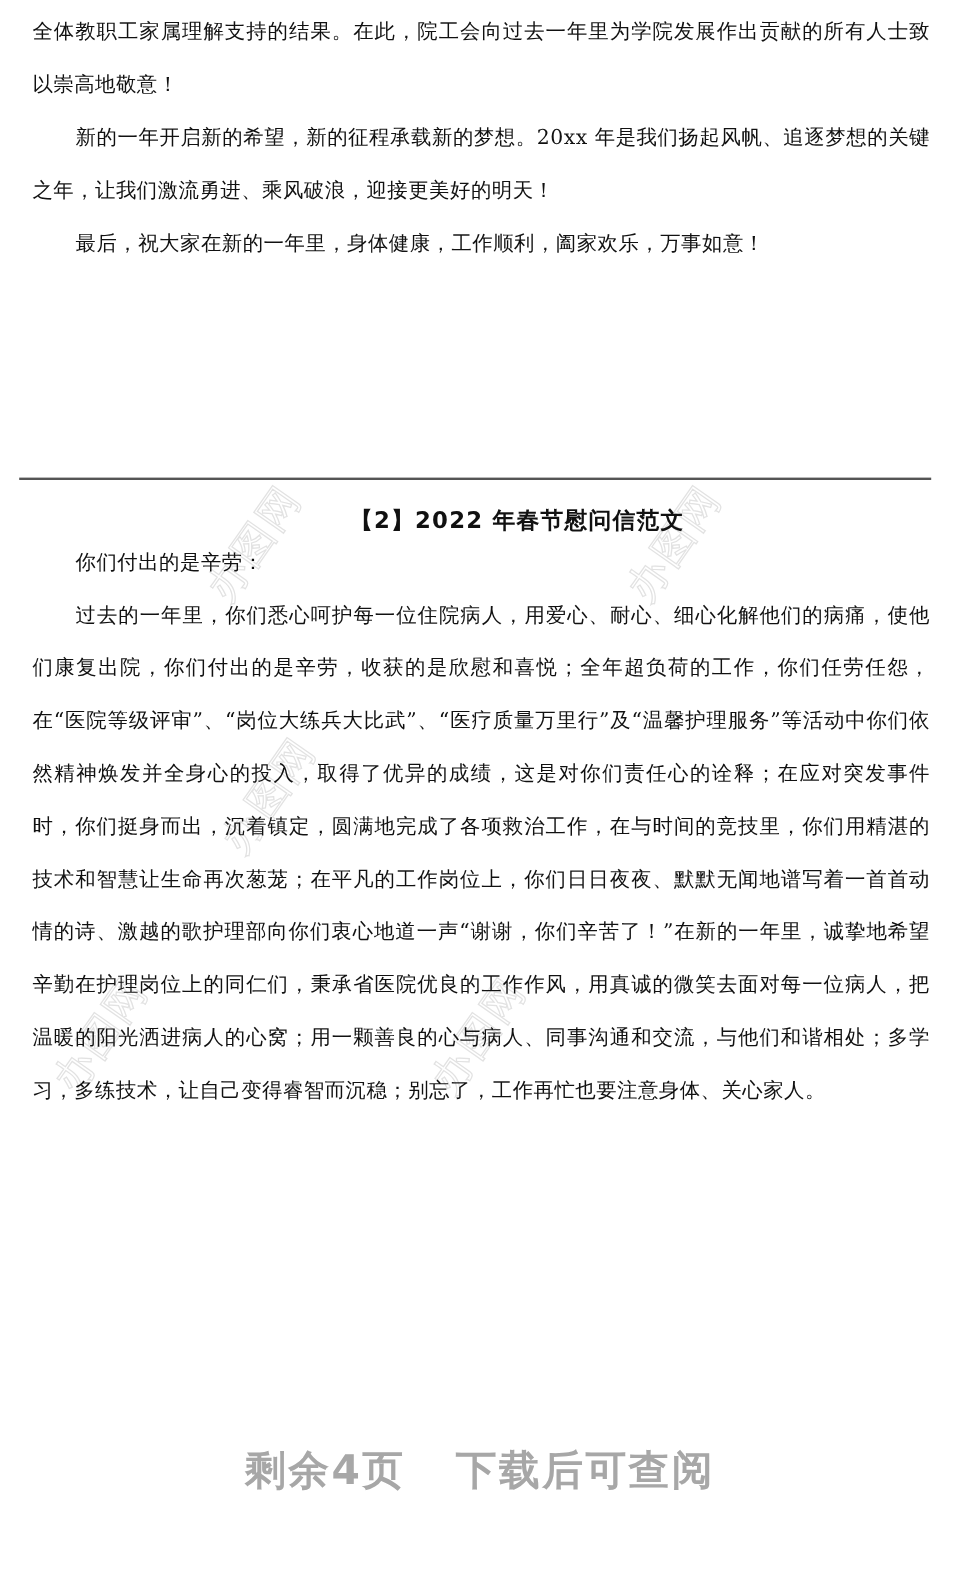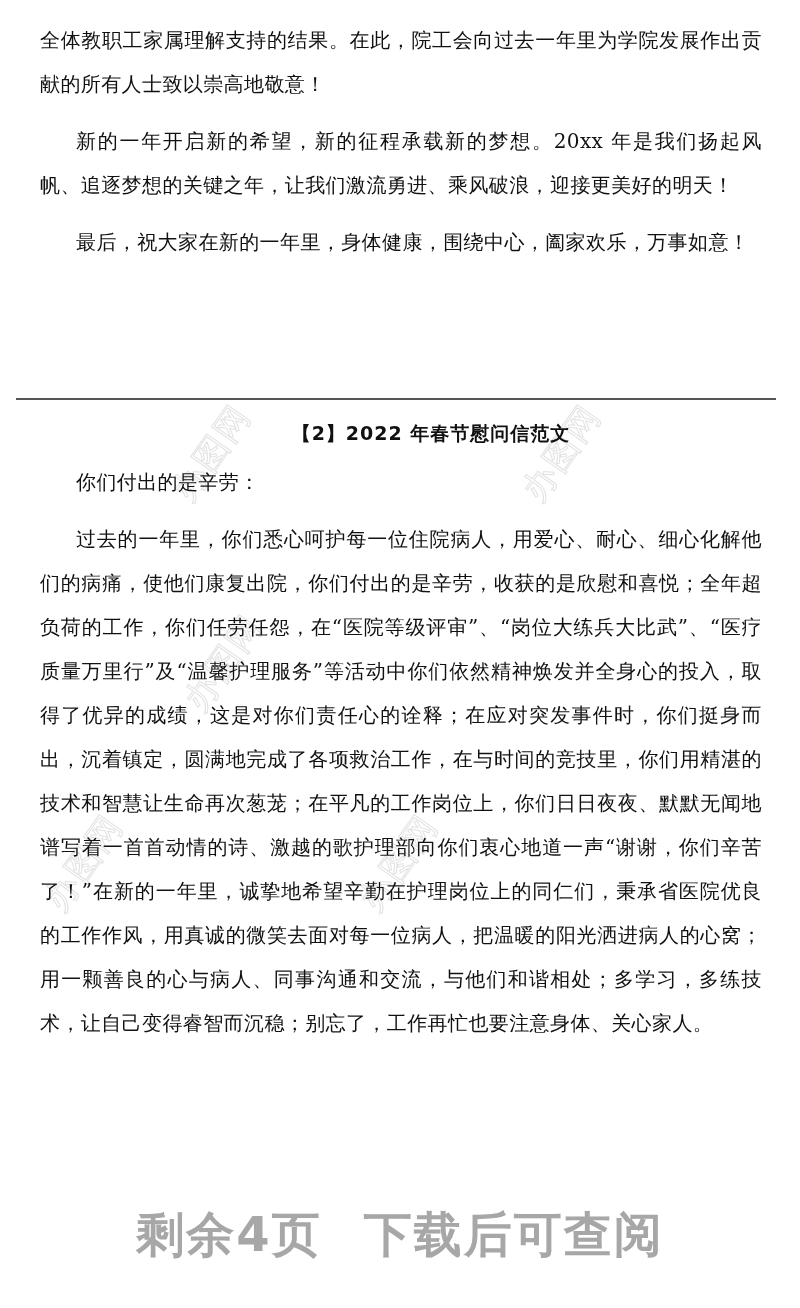--- a/index.html
+++ b/index.html
@@ -4,43 +4,43 @@
 <style>
   html, body { margin: 0; padding: 0; background: #ffffff; }
   body {
     width: 800px; height: 1308px; position: relative; overflow: hidden;
     font-family: "DejaVu Serif", "Liberation Serif", serif;
     color: #111;
   }
   .page { position: absolute; left: 0; top: 0; width: 800px; height: 1308px; }
   .section { position: absolute; left: 27px; width: 748px; }
   .para {
-    font-size: 20px;
+    font-size: 17px;
     line-height: 44px;
-    margin: 13px;
+    margin: 0;
     text-align: justify;
     text-indent: 36px;
     letter-spacing: 0.4px;
   }
   .para.noindent { text-indent: 0; }
   #sec1 { top: 5px; }
   .divider {
     position: absolute; left: 16px; width: 760px; top: 398px;
     height: 0; border-top: 2px solid #555;
   }
   .doc-title {
     position: absolute; left: 0; width: 800px; top: 421px;
     text-align: center; font-size: 19px; font-weight: bold; letter-spacing: 1px;
     font-family: "DejaVu Sans", "Liberation Sans", sans-serif;
     padding-left: 31px;
   }
   #sec2 { top: 447px; }
   .cta {
     position: absolute; left: 0; width: 800px; top: 1203px;
-    text-align: center; font-size: 48px; font-weight: bold;
+    text-align: center; font-size: 34px; font-weight: bold;
     color: #a7a7a7; letter-spacing: 2px;
     font-family: "DejaVu Sans", "Liberation Sans", sans-serif;
   }
   .cta span { display: inline-block; }
   .cta .gap { width: 42px; }
   .watermark {
     position: absolute; font-size: 34px; color: transparent;
     -webkit-text-stroke: 1px #e2e2e2; transform: rotate(-55deg);
     font-family: "DejaVu Sans", "Liberation Sans", sans-serif;
     pointer-events: none; white-space: nowrap; letter-spacing: 2px;
@@ -53,21 +53,21 @@
 
   <div class="watermark" style="left:158px; top:430px;">办图网</div>
   <div class="watermark" style="left:508px; top:430px;">办图网</div>
   <div class="watermark" style="left:170px; top:640px;">办图网</div>
   <div class="watermark" style="left:30px; top:840px;">办图网</div>
   <div class="watermark" style="left:345px; top:840px;">办图网</div>
 
   <div class="section" id="sec1">
     <p class="para noindent">全体教职工家属理解支持的结果。在此，院工会向过去一年里为学院发展作出贡献的所有人士致以崇高地敬意！</p>
     <p class="para">新的一年开启新的希望，新的征程承载新的梦想。20xx 年是我们扬起风帆、追逐梦想的关键之年，让我们激流勇进、乘风破浪，迎接更美好的明天！</p>
-    <p class="para">最后，祝大家在新的一年里，身体健康，围绕中心，阖家欢乐，万事如意！</p>
+    <p class="para">最后，祝大家在新的一年里，身体健康，工作顺利，阖家欢乐，万事如意！</p>
   </div>
 
   <div class="divider"></div>
 
   <div class="doc-title">【2】2022 年春节慰问信范文</div>
 
   <div class="section" id="sec2">
     <p class="para">你们付出的是辛劳：</p>
     <p class="para">过去的一年里，你们悉心呵护每一位住院病人，用爱心、耐心、细心化解他们的病痛，使他们康复出院，你们付出的是辛劳，收获的是欣慰和喜悦；全年超负荷的工作，你们任劳任怨，在“医院等级评审”、“岗位大练兵大比武”、“医疗质量万里行”及“温馨护理服务”等活动中你们依然精神焕发并全身心的投入，取得了优异的成绩，这是对你们责任心的诠释；在应对突发事件时，你们挺身而出，沉着镇定，圆满地完成了各项救治工作，在与时间的竞技里，你们用精湛的技术和智慧让生命再次葱茏；在平凡的工作岗位上，你们日日夜夜、默默无闻地谱写着一首首动情的诗、激越的歌护理部向你们衷心地道一声“谢谢，你们辛苦了！”在新的一年里，诚挚地希望辛勤在护理岗位上的同仁们，秉承省医院优良的工作作风，用真诚的微笑去面对每一位病人，把温暖的阳光洒进病人的心窝；用一颗善良的心与病人、同事沟通和交流，与他们和谐相处；多学习，多练技术，让自己变得睿智而沉稳；别忘了，工作再忙也要注意身体、关心家人。</p>
   </div>

